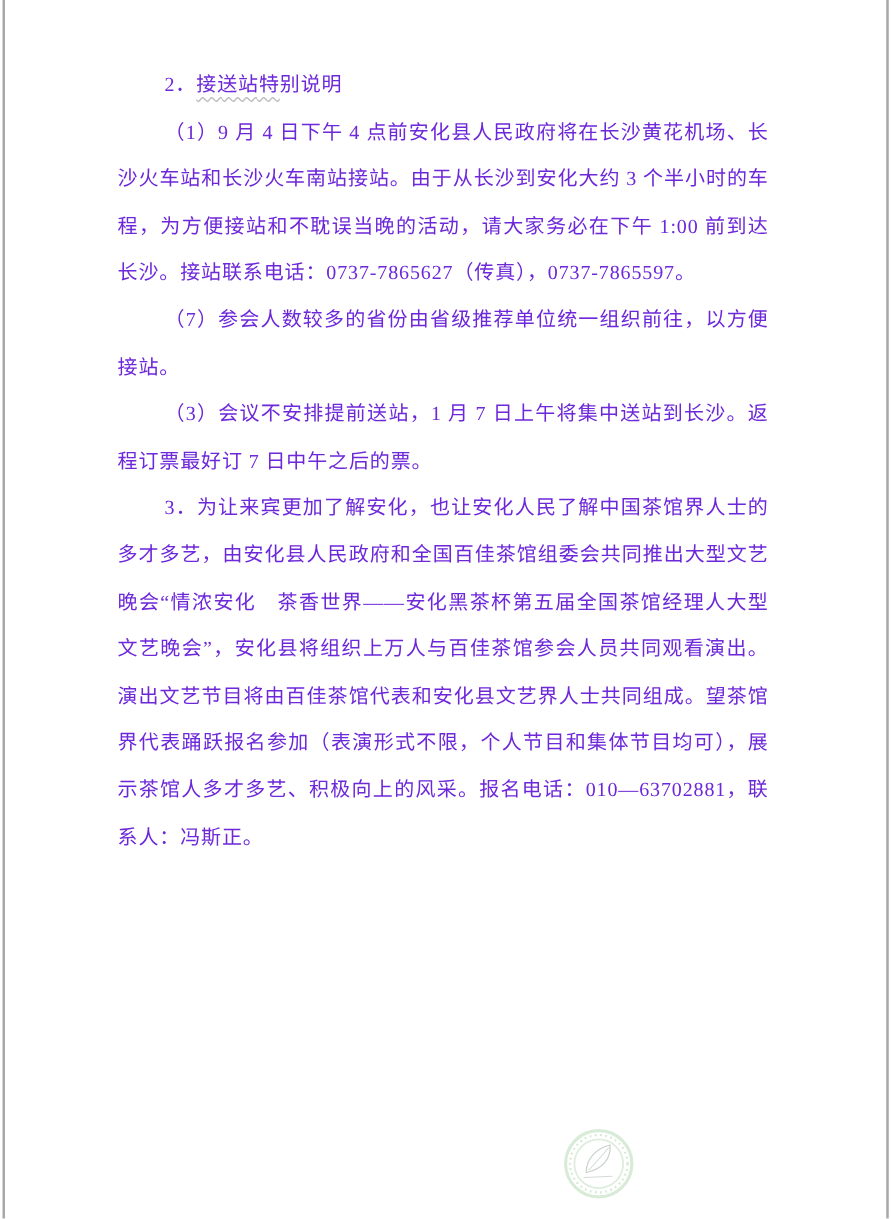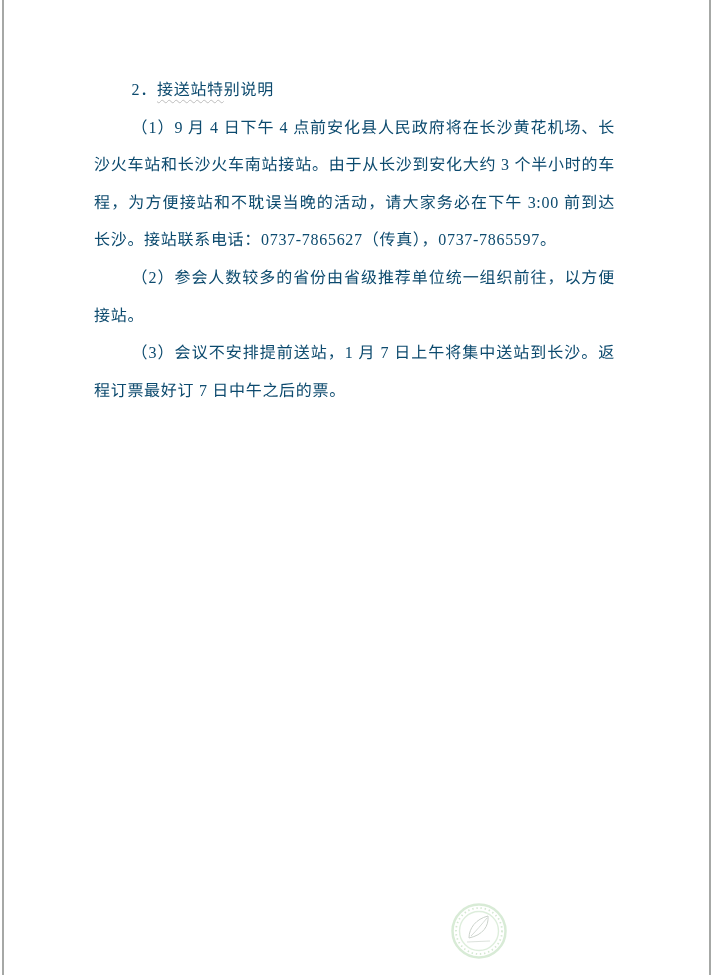--- a/index.html
+++ b/index.html
@@ -23,22 +23,22 @@
     background: #a6a8a6;
   }
   .edge-line.left  { left: 2px; }
   .edge-line.right { left: 709px; }
 
   .content {
     position: absolute;
     left: 94px;
     top: 0;
     width: 521px;
-    padding-top: 71px;
-    color: #0c4a6e;
+    padding-top: 50px;
+    color: #6d28d9;
     font-size: 16px;
     line-height: 37.6px;
     letter-spacing: 0.7px;
     text-align: justify;
   }
   .content p {
     margin: 0;
     text-indent: 2.35em;
   }
   .squiggle {
@@ -60,23 +60,24 @@
 </head>
 <body>
 
 <div class="page">
 
   <div class="edge-line left"></div>
   <div class="edge-line right"></div>
 
   <div class="content">
     <p class="heading"><span>2．</span><span class="squiggle">接送站特</span><span>别说明</span></p>
-    <p class="para">（1）9 月 4 日下午 4 点前安化县人民政府将在长沙黄花机场、长沙火车站和长沙火车南站接站。由于从长沙到安化大约 3 个半小时的车程，为方便接站和不耽误当晚的活动，请大家务必在下午 3:00 前到达长沙。接站联系电话：0737-7865627（传真），0737-7865597。</p>
-    <p class="para">（2）参会人数较多的省份由省级推荐单位统一组织前往，以方便接站。</p>
+    <p class="para">（1）9 月 4 日下午 4 点前安化县人民政府将在长沙黄花机场、长沙火车站和长沙火车南站接站。由于从长沙到安化大约 3 个半小时的车程，为方便接站和不耽误当晚的活动，请大家务必在下午 1:00 前到达长沙。接站联系电话：0737-7865627（传真），0737-7865597。</p>
+    <p class="para">（7）参会人数较多的省份由省级推荐单位统一组织前往，以方便接站。</p>
     <p class="para">（3）会议不安排提前送站，1 月 7 日上午将集中送站到长沙。返程订票最好订 7 日中午之后的票。</p>
+    <p class="para">3．为让来宾更加了解安化，也让安化人民了解中国茶馆界人士的多才多艺，由安化县人民政府和全国百佳茶馆组委会共同推出大型文艺晚会“情浓安化　茶香世界——安化黑茶杯第五届全国茶馆经理人大型文艺晚会”，安化县将组织上万人与百佳茶馆参会人员共同观看演出。演出文艺节目将由百佳茶馆代表和安化县文艺界人士共同组成。望茶馆界代表踊跃报名参加（表演形式不限，个人节目和集体节目均可），展示茶馆人多才多艺、积极向上的风采。报名电话：010—63702881，联系人：冯斯正。</p>
   </div>
 
   <div class="watermark">
     <svg width="58" height="58" viewBox="0 0 58 58">
       <circle cx="29" cy="29" r="26.5" fill="none" stroke="#d2e8d0" stroke-width="2.5"></circle>
       <circle cx="29" cy="29" r="23" fill="none" stroke="#cde5ca" stroke-width="1.8" stroke-dasharray="1.4 2.8"></circle>
       <circle cx="29" cy="29" r="19.5" fill="none" stroke="#d8ebd6" stroke-width="1.4"></circle>
       <g>
         <path d="M19 36 C19 26 26 17 38 14 C39 24 33 33 19 36 Z" fill="none" stroke="#c2cac2" stroke-width="1"></path>
         <path d="M21 34 C26 29 32 22 37 16" fill="none" stroke="#c2cac2" stroke-width="0.8"></path>

